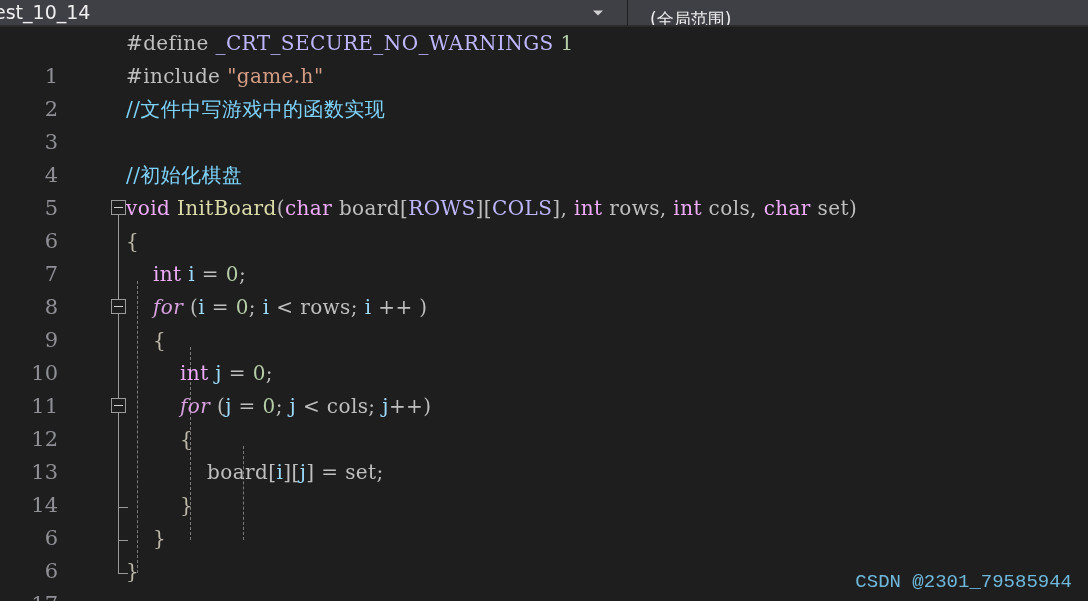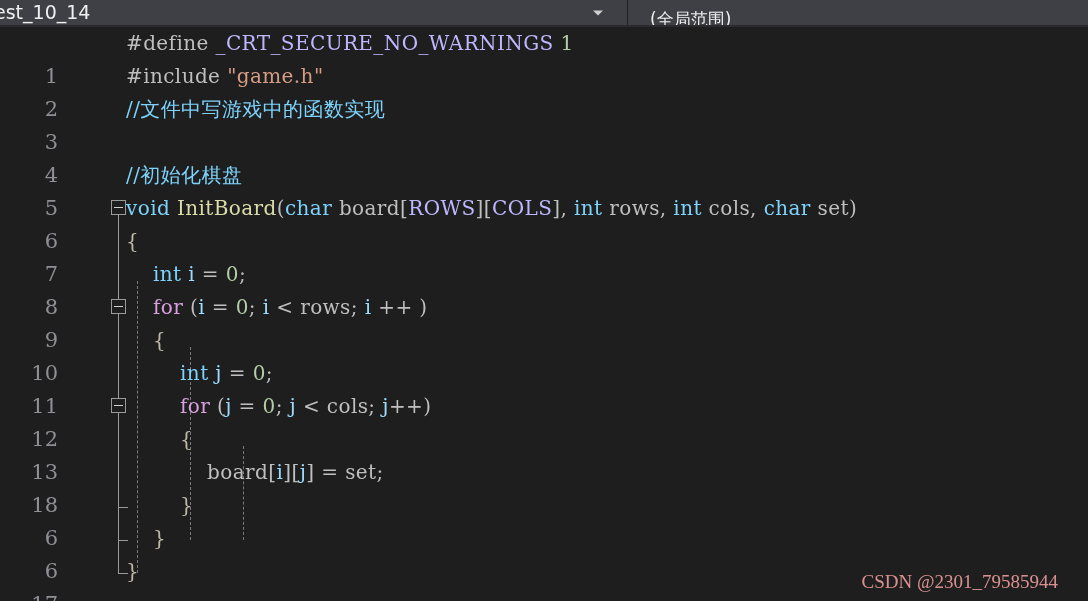--- a/index.html
+++ b/index.html
@@ -111,22 +111,22 @@
     left: 126px;
     top: 0;
     font-family: "DejaVu Serif", serif;
     font-size: 20px;
     line-height: 33px;
     color: #d0d0d0;
     letter-spacing: 0.4px;
   }
 
   
-  .k-blue     { color: #7dd3fc; }
-  .k-pink     { color: #d8a0df; }
+  .k-blue     { color: #f0abfc; }
+  .k-pink     { color: #d8a0df; font-style: italic; }
   .t-yellow   { color: #dcdcaa; }
   .t-macro    { color: #beb7ff; }
   .t-string   { color: #d69d85; }
   .t-comment  { color: #7dd3fc; }
   .t-number   { color: #b5cea8; }
   .t-plain    { color: #bfbfbf; }
   .t-ident    { color: #9cdcfe; }
   .t-brace    { color: #bdb8a8; }
   .t-punct    { color: #bfbfbf; }
 
@@ -169,24 +169,24 @@
   
   .indent-guide {
     position: absolute;
     width: 0;
     border-left: 1px dashed #7a7a7a;
   }
 
   
   #watermark {
     position: absolute;
-    right: 30px;
+    right: 16px;
     bottom: 8px;
-    color: #fca5a5;
-    font-family: Liberation Serif, serif;
+    color: #7dd3fc;
+    font-family: Liberation Mono, monospace;
     font-size: 19px;
     opacity: 0.85;
     white-space: nowrap;
   }
 </style>
 </head>
 <body>
 
 <div id="top-bar">
   <div id="nav-file-combo">
@@ -278,21 +278,21 @@
     <span class="lineno">12</span>
     <span class="code-text"><span class="t-plain">        </span><span class="k-pink">for</span><span class="t-plain"> (</span><span class="t-ident">j</span><span class="t-plain"> = </span><span class="t-number">0</span><span class="t-plain">; </span><span class="t-ident">j</span><span class="t-plain"> &lt; cols; </span><span class="t-ident">j</span><span class="t-plain">++)</span></span>
   </div>
 
   <div class="code-line">
     <span class="lineno">13</span>
     <span class="code-text t-brace">        {</span>
   </div>
 
   <div class="code-line">
-    <span class="lineno">18</span>
+    <span class="lineno">14</span>
     <span class="code-text"><span class="t-plain">            board</span><span class="t-punct">[</span><span class="t-ident">i</span><span class="t-punct">][</span><span class="t-ident">j</span><span class="t-punct">]</span><span class="t-plain"> = set;</span></span>
   </div>
 
   <div class="code-line">
     <span class="lineno">6</span>
     <span class="code-text t-brace">        }</span>
   </div>
 
   <div class="code-line">
     <span class="lineno">6</span>

